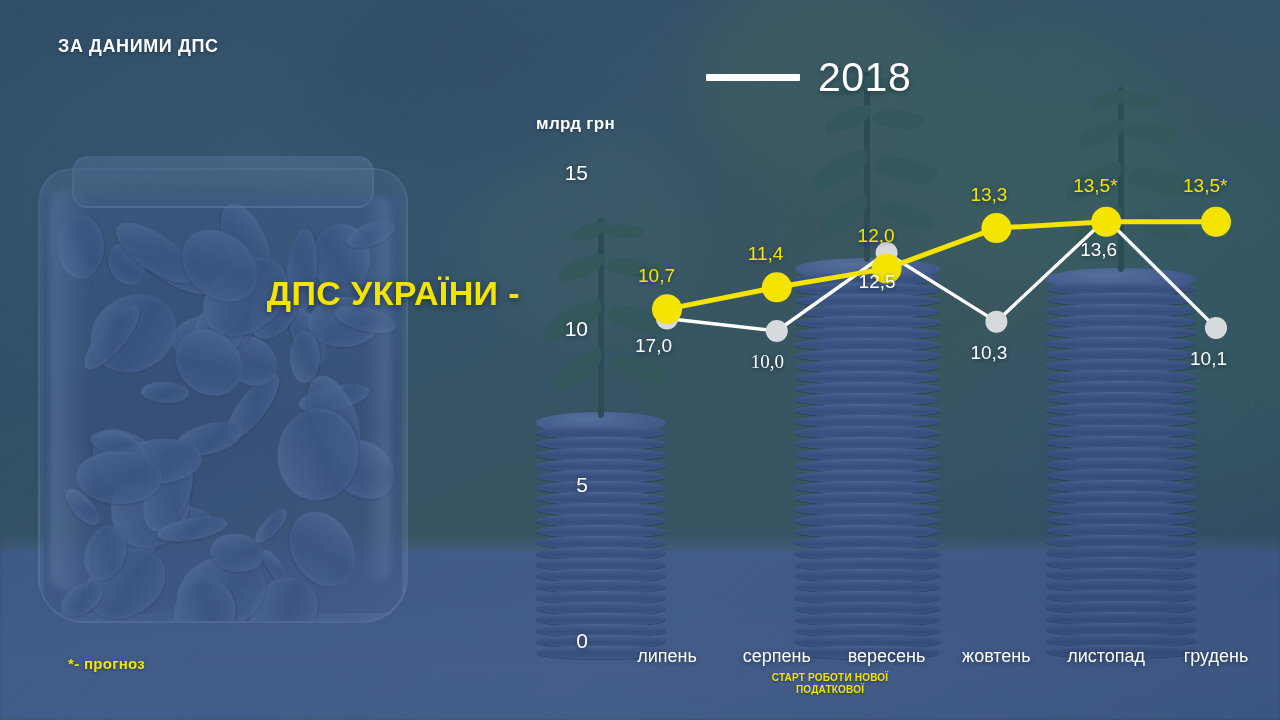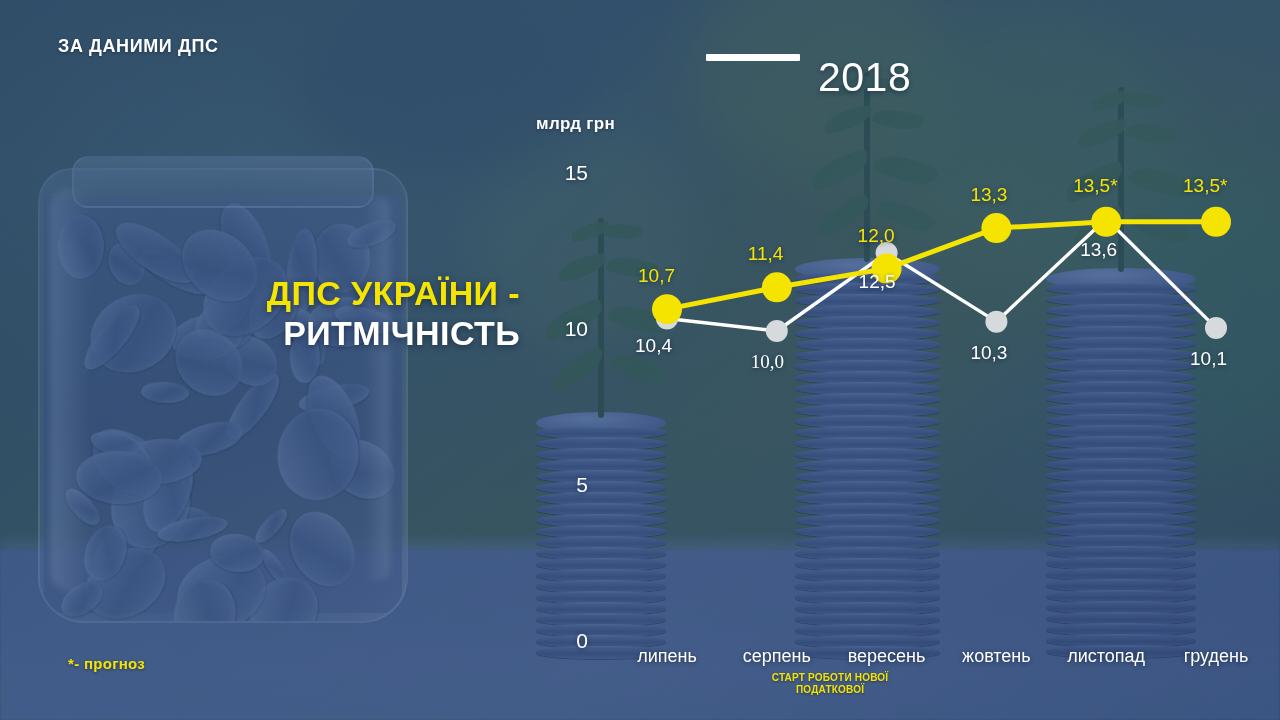--- a/index.html
+++ b/index.html
@@ -119,21 +119,21 @@
   .fg{position:absolute;inset:0;}
 
   #source-label{
     position:absolute;left:58px;top:36px;
     color:#ffffff;font-size:18px;font-weight:bold;letter-spacing:.6px;
     text-shadow:0 1px 3px rgba(10,25,50,.5);
   }
 
   
   #legend{position:absolute;left:706px;top:54px;display:flex;align-items:center;gap:0;}
-  .leg{display:flex;align-items:flex-start;}
+  .leg{display:flex;align-items:center;}
   .leg-line{width:94px;height:7px;border-radius:1px;}
   .leg-line.white{background:#ffffff;}
   .leg-line.yellow{background:#f5e400;}
   .leg-text{
     color:#ffffff;font-size:41px;font-weight:400;letter-spacing:.5px;
     margin-left:18px;text-shadow:0 2px 5px rgba(10,25,50,.45);
   }
   .leg-gap{width:70px;}
 
   
@@ -406,21 +406,20 @@
     <div id="legend">
       <div class="leg">
         <span class="leg-line white"></span>
         <span class="leg-text">2018</span>
       </div>
       <div class="leg-gap"></div>
     </div>
 
     <div id="title-block">
       <span class="title-accent">ДПС УКРАЇНИ -</span>
-      <span class="title-main">РИТМІЧНІСТЬ</span>
     </div>
 
     <div id="forecast-note">*- прогноз</div>
 
     <div id="chart">
       <div id="axis-unit">млрд грн</div>
       <div id="yticks">
           <div class="ytick" style="left: 12px; top: 529px;">0</div>
           <div class="ytick" style="left: 12px; top: 373px;">5</div>
           <div class="ytick" style="left: 12px; top: 217px;">10</div>
@@ -442,21 +441,21 @@
           <circle cx="572.2" cy="121.80000000000001" r="15" fill="#f5e400"></circle>
           <circle cx="682" cy="121.80000000000001" r="15" fill="#f5e400"></circle>
         </svg>
       <div id="labels">
           <div class="dlabel y" style="left: 104px; top: 165.16px;">10,7</div>
           <div class="dlabel y" style="left: 213.8px; top: 143.32px;">11,4</div>
           <div class="dlabel y" style="left: 323.6px; top: 124.6px;">12,0</div>
           <div class="dlabel y" style="left: 436.4px; top: 84.04px;">13,3</div>
           <div class="dlabel y" style="left: 539.2px; top: 74.8px;">13,5*</div>
           <div class="dlabel y" style="left: 649px; top: 74.8px;">13,5*</div>
-          <div class="dlabel w" style="left: 101px; top: 234.52px;">10,4</div>
+          <div class="dlabel w" style="left: 101px; top: 234.52px;">17,0</div>
           <div class="dlabel w" style="left: 216.8px; top: 251px; font-family: Liberation Serif, serif;">10,0</div>
           <div class="dlabel w" style="left: 324.6px; top: 171px;">12,5</div>
           <div class="dlabel w" style="left: 436.4px; top: 241.64px;">10,3</div>
           <div class="dlabel w" style="left: 546.2px; top: 138.68px;">13,6</div>
           <div class="dlabel w" style="left: 656px; top: 247.88px;">10,1</div>
         </div>
       <div id="xticks">
           <div class="xtick" style="left: 73px; top: 546px;">липень</div>
           <div class="xtick" style="left: 182.8px; top: 546px;">серпень</div>
           <div class="xtick" style="left: 292.6px; top: 546px;">вересень</div>

